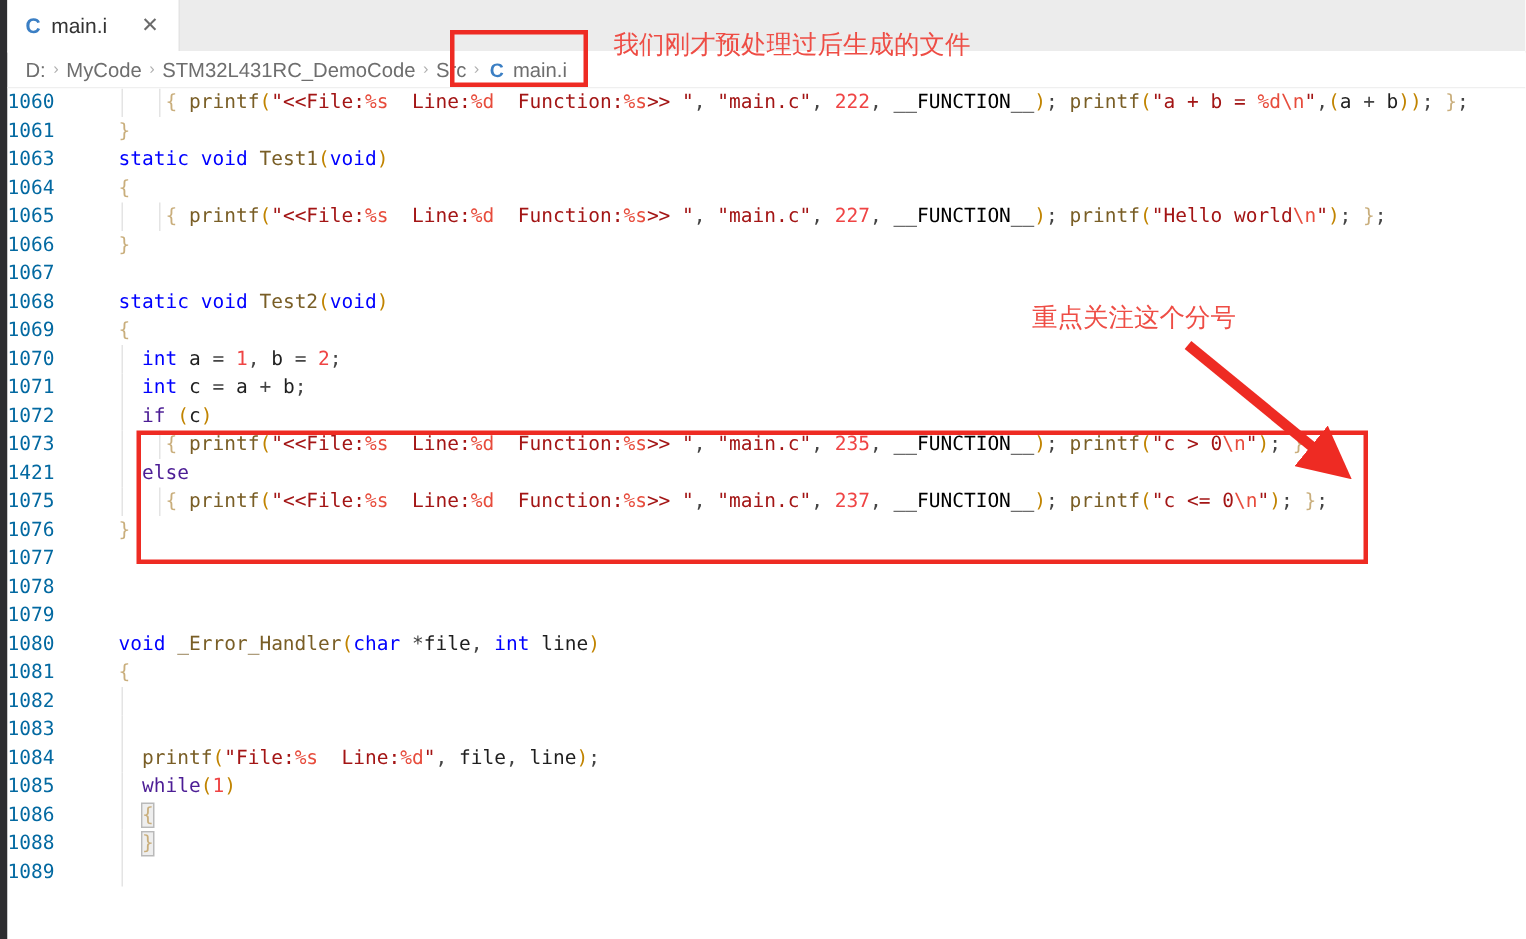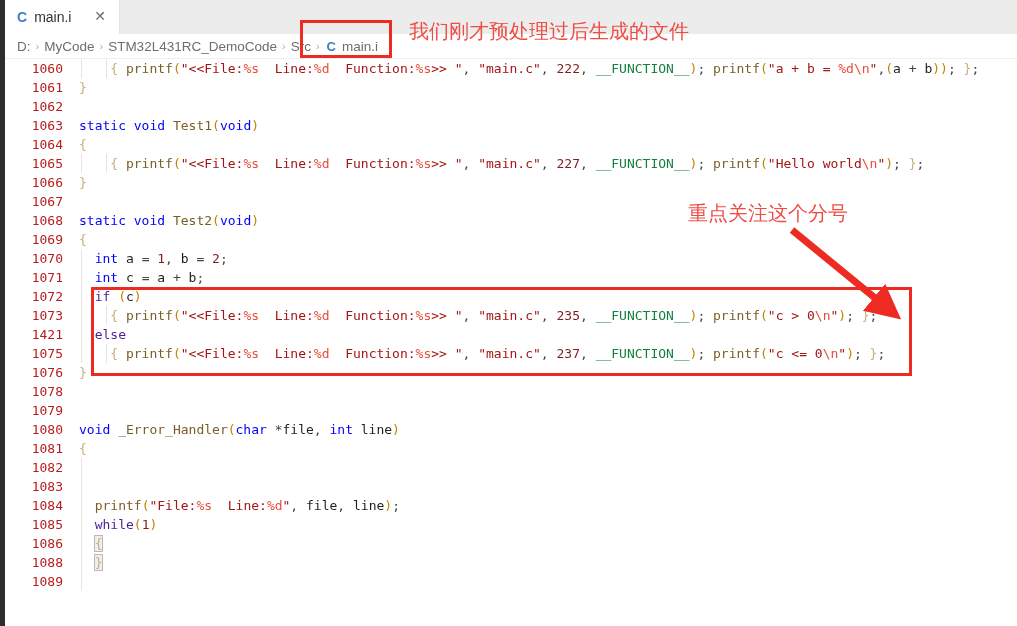--- a/index.html
+++ b/index.html
@@ -56,53 +56,53 @@
   .editor{
     position:absolute;left:5px;top:59px;width:1012px;height:567px;
     background:#ffffff;overflow:hidden;
   }
   .line{
     position:relative;height:19px;line-height:19px;
     font-family:"DejaVu Sans Mono","Liberation Mono",monospace;
     font-size:13px;white-space:pre;
   }
   .ln{
-    display:inline-block;width:58px;text-align:right;
-    color:#b91c1c;
+    display:inline-block;width:58px;
+    color:#0369a1;
     font-family:"DejaVu Sans Mono","Liberation Mono",monospace;
     font-size:13px;
     -webkit-user-select:none;user-select:none;
   }
   .code{display:inline-block;padding-left:16px;}
   
   .guide{
     position:absolute;top:0;width:1px;height:19px;background:#e4e4e4;
   }
   .g1{left:76px;} .g2{left:101px;}
   
   .kw    {color:#0000ff;}           
   .kwc   {color:#4c1d95;}
   .fn    {color:#795e26;}
   .id    {color:#1f1f1f;}
-  .num   {color:#7f1d1d;}
+  .num   {color:#ef4444;}
   .str   {color:#a31515;}
   .fmt   {color:#e74c3c;}
   .punc  {color:#444444;}
   .par   {color:#c18401;}
   .brc   {color:#c9ae7c;}
-  .macro {color:#15803d;}
+  .macro {color:#000000;}
   .brkmatch{
     outline:1px solid #b9b9b9;background:#eeeeee;
   }
   
   .anno{
     position:absolute;
     color:#ee4d45;
     font-family:"DejaVu Sans","Liberation Sans",sans-serif;
-    font-size:20px;font-weight:500;white-space:nowrap;
+    font-size:17px;font-weight:500;white-space:nowrap;
   }
   .redbox{
     position:absolute;border:3px solid #ee2b23;
     box-sizing:border-box;pointer-events:none;
   }
   .arrow-svg{position:absolute;pointer-events:none;}
 </style>
 </head>
 <body>
 
@@ -127,35 +127,35 @@
   <span class="bc-sep">›</span>
   <span class="bc-file">
     <span class="cicon">C</span>
     <span>main.i</span>
   </span>
 </div>
 
 <div class="editor" id="editor">
     <div class="line"><div class="guide g1"></div><div class="guide g2"></div><span class="ln">1060</span><span class="code"><span class="punc"> </span><span class="punc"> </span><span class="punc"> </span><span class="punc"> </span><span class="brc">{</span><span class="punc"> </span><span class="fn">printf</span><span class="par">(</span><span class="str">"&lt;&lt;File:<span class="fmt">%s</span>  Line:<span class="fmt">%d</span>  Function:<span class="fmt">%s</span>&gt;&gt; "</span><span class="punc">,</span><span class="punc"> </span><span class="str">"main.c"</span><span class="punc">,</span><span class="punc"> </span><span class="num">222</span><span class="punc">,</span><span class="punc"> </span><span class="macro">__FUNCTION__</span><span class="par">)</span><span class="punc">;</span><span class="punc"> </span><span class="fn">printf</span><span class="par">(</span><span class="str">"a + b = <span class="fmt">%d</span><span class="fmt">\n</span>"</span><span class="punc">,</span><span class="par">(</span><span class="id">a</span><span class="punc"> </span><span class="punc">+</span><span class="punc"> </span><span class="id">b</span><span class="par">)</span><span class="par">)</span><span class="punc">;</span><span class="punc"> </span><span class="brc">}</span><span class="punc">;</span></span></div>
     <div class="line"><span class="ln">1061</span><span class="code"><span class="brc">}</span></span></div>
-    <div class="line"><span class="ln">1062</span><span class="code"></span></div>
     <div class="line"><span class="ln">1063</span><span class="code"><span class="kw">static</span><span class="punc"> </span><span class="kw">void</span><span class="punc"> </span><span class="fn">Test1</span><span class="par">(</span><span class="kw">void</span><span class="par">)</span></span></div>
     <div class="line"><span class="ln">1064</span><span class="code"><span class="brc">{</span></span></div>
     <div class="line"><div class="guide g1"></div><div class="guide g2"></div><span class="ln">1065</span><span class="code"><span class="punc"> </span><span class="punc"> </span><span class="punc"> </span><span class="punc"> </span><span class="brc">{</span><span class="punc"> </span><span class="fn">printf</span><span class="par">(</span><span class="str">"&lt;&lt;File:<span class="fmt">%s</span>  Line:<span class="fmt">%d</span>  Function:<span class="fmt">%s</span>&gt;&gt; "</span><span class="punc">,</span><span class="punc"> </span><span class="str">"main.c"</span><span class="punc">,</span><span class="punc"> </span><span class="num">227</span><span class="punc">,</span><span class="punc"> </span><span class="macro">__FUNCTION__</span><span class="par">)</span><span class="punc">;</span><span class="punc"> </span><span class="fn">printf</span><span class="par">(</span><span class="str">"Hello world<span class="fmt">\n</span>"</span><span class="par">)</span><span class="punc">;</span><span class="punc"> </span><span class="brc">}</span><span class="punc">;</span></span></div>
     <div class="line"><span class="ln">1066</span><span class="code"><span class="brc">}</span></span></div>
     <div class="line"><span class="ln">1067</span><span class="code"></span></div>
     <div class="line"><span class="ln">1068</span><span class="code"><span class="kw">static</span><span class="punc"> </span><span class="kw">void</span><span class="punc"> </span><span class="fn">Test2</span><span class="par">(</span><span class="kw">void</span><span class="par">)</span></span></div>
     <div class="line"><span class="ln">1069</span><span class="code"><span class="brc">{</span></span></div>
     <div class="line"><div class="guide g1"></div><span class="ln">1070</span><span class="code"><span class="punc"> </span><span class="punc"> </span><span class="kw">int</span><span class="punc"> </span><span class="id">a</span><span class="punc"> </span><span class="punc">=</span><span class="punc"> </span><span class="num">1</span><span class="punc">,</span><span class="punc"> </span><span class="id">b</span><span class="punc"> </span><span class="punc">=</span><span class="punc"> </span><span class="num">2</span><span class="punc">;</span></span></div>
     <div class="line"><div class="guide g1"></div><span class="ln">1071</span><span class="code"><span class="punc"> </span><span class="punc"> </span><span class="kw">int</span><span class="punc"> </span><span class="id">c</span><span class="punc"> </span><span class="punc">=</span><span class="punc"> </span><span class="id">a</span><span class="punc"> </span><span class="punc">+</span><span class="punc"> </span><span class="id">b</span><span class="punc">;</span></span></div>
     <div class="line"><div class="guide g1"></div><span class="ln">1072</span><span class="code"><span class="punc"> </span><span class="punc"> </span><span class="kwc">if</span><span class="punc"> </span><span class="par">(</span><span class="id">c</span><span class="par">)</span></span></div>
     <div class="line"><div class="guide g1"></div><div class="guide g2"></div><span class="ln">1073</span><span class="code"><span class="punc"> </span><span class="punc"> </span><span class="punc"> </span><span class="punc"> </span><span class="brc">{</span><span class="punc"> </span><span class="fn">printf</span><span class="par">(</span><span class="str">"&lt;&lt;File:<span class="fmt">%s</span>  Line:<span class="fmt">%d</span>  Function:<span class="fmt">%s</span>&gt;&gt; "</span><span class="punc">,</span><span class="punc"> </span><span class="str">"main.c"</span><span class="punc">,</span><span class="punc"> </span><span class="num">235</span><span class="punc">,</span><span class="punc"> </span><span class="macro">__FUNCTION__</span><span class="par">)</span><span class="punc">;</span><span class="punc"> </span><span class="fn">printf</span><span class="par">(</span><span class="str">"c &gt; 0<span class="fmt">\n</span>"</span><span class="par">)</span><span class="punc">;</span><span class="punc"> </span><span class="brc">}</span><span class="punc">;</span></span></div>
     <div class="line"><div class="guide g1"></div><span class="ln">1421</span><span class="code"><span class="punc"> </span><span class="punc"> </span><span class="kwc">else</span></span></div>
     <div class="line"><div class="guide g1"></div><div class="guide g2"></div><span class="ln">1075</span><span class="code"><span class="punc"> </span><span class="punc"> </span><span class="punc"> </span><span class="punc"> </span><span class="brc">{</span><span class="punc"> </span><span class="fn">printf</span><span class="par">(</span><span class="str">"&lt;&lt;File:<span class="fmt">%s</span>  Line:<span class="fmt">%d</span>  Function:<span class="fmt">%s</span>&gt;&gt; "</span><span class="punc">,</span><span class="punc"> </span><span class="str">"main.c"</span><span class="punc">,</span><span class="punc"> </span><span class="num">237</span><span class="punc">,</span><span class="punc"> </span><span class="macro">__FUNCTION__</span><span class="par">)</span><span class="punc">;</span><span class="punc"> </span><span class="fn">printf</span><span class="par">(</span><span class="str">"c &lt;= 0<span class="fmt">\n</span>"</span><span class="par">)</span><span class="punc">;</span><span class="punc"> </span><span class="brc">}</span><span class="punc">;</span></span></div>
     <div class="line"><span class="ln">1076</span><span class="code"><span class="brc">}</span></span></div>
+    <div class="line"><span class="ln">1077</span><span class="code"></span></div>
     <div class="line"><span class="ln">1078</span><span class="code"></span></div>
     <div class="line"><span class="ln">1079</span><span class="code"></span></div>
     <div class="line"><span class="ln">1080</span><span class="code"><span class="kw">void</span><span class="punc"> </span><span class="fn">_Error_Handler</span><span class="par">(</span><span class="kw">char</span><span class="punc"> </span><span class="punc">*</span><span class="id">file</span><span class="punc">,</span><span class="punc"> </span><span class="kw">int</span><span class="punc"> </span><span class="id">line</span><span class="par">)</span></span></div>
     <div class="line"><span class="ln">1081</span><span class="code"><span class="brc">{</span></span></div>
     <div class="line"><div class="guide g1"></div><span class="ln">1082</span><span class="code"></span></div>
     <div class="line"><div class="guide g1"></div><span class="ln">1083</span><span class="code"></span></div>
     <div class="line"><div class="guide g1"></div><span class="ln">1084</span><span class="code"><span class="punc"> </span><span class="punc"> </span><span class="fn">printf</span><span class="par">(</span><span class="str">"File:<span class="fmt">%s</span>  Line:<span class="fmt">%d</span>"</span><span class="punc">,</span><span class="punc"> </span><span class="id">file</span><span class="punc">,</span><span class="punc"> </span><span class="id">line</span><span class="par">)</span><span class="punc">;</span></span></div>
     <div class="line"><div class="guide g1"></div><span class="ln">1085</span><span class="code"><span class="punc"> </span><span class="punc"> </span><span class="kwc">while</span><span class="par">(</span><span class="num">1</span><span class="par">)</span></span></div>
     <div class="line"><div class="guide g1"></div><span class="ln">1086</span><span class="code"><span class="punc"> </span><span class="punc"> </span><span class="brc brkmatch">{</span></span></div>
     <div class="line"><div class="guide g1"></div><span class="ln">1088</span><span class="code"><span class="punc"> </span><span class="punc"> </span><span class="brc brkmatch">}</span></span></div>

